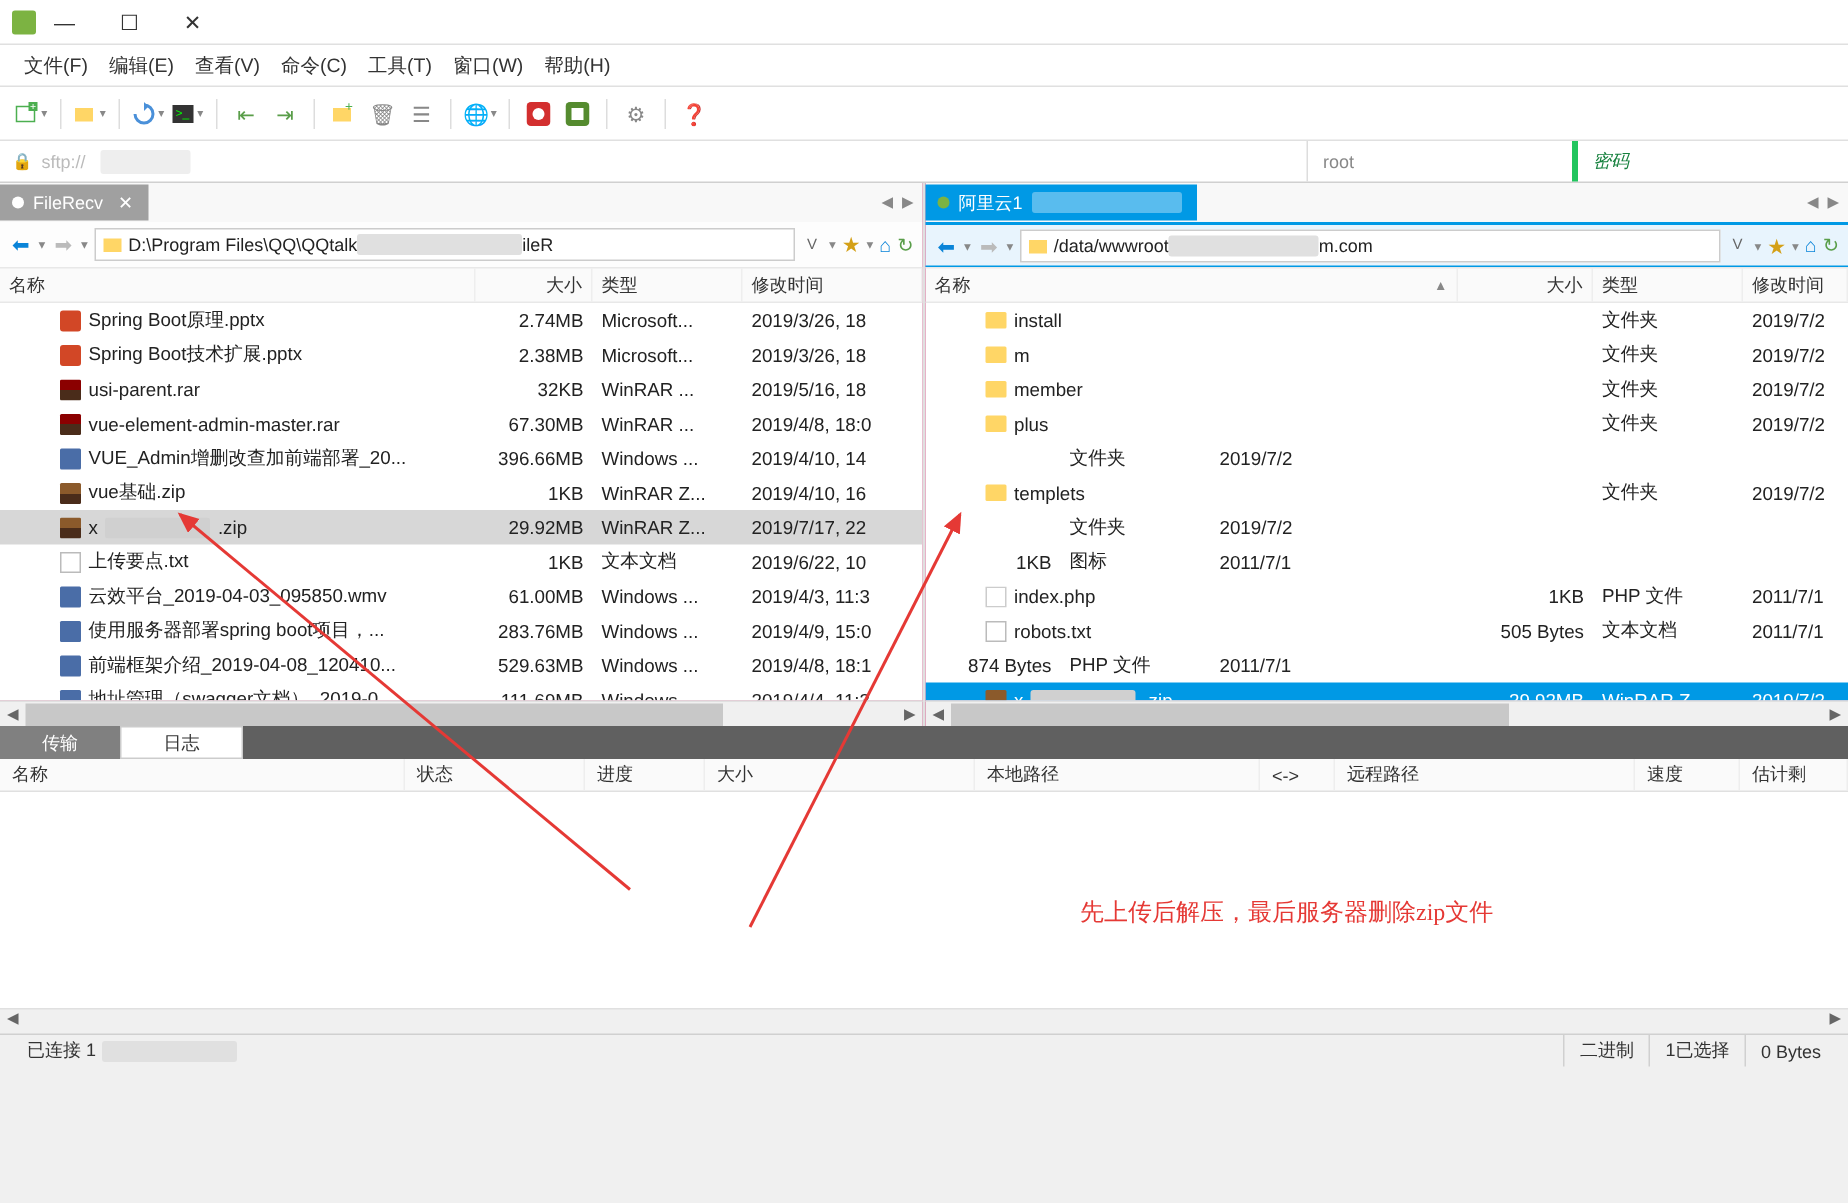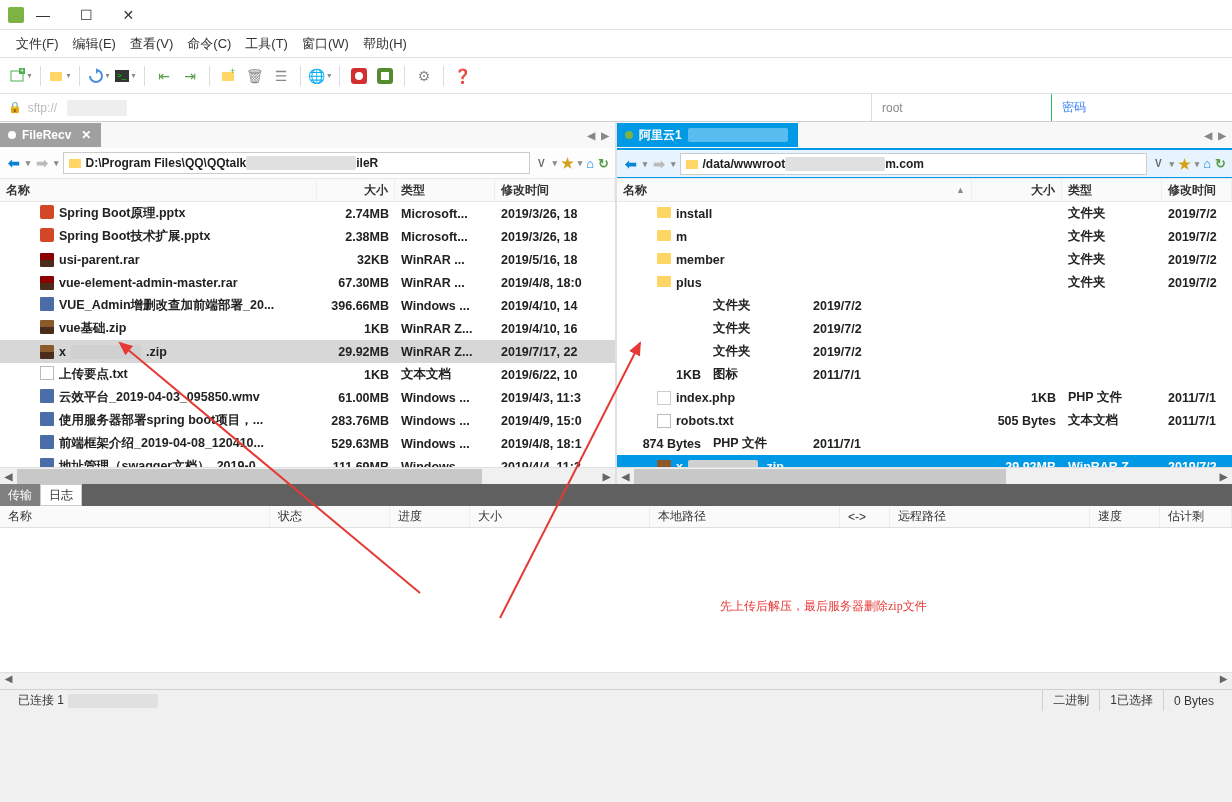--- a/index.html
+++ b/index.html
@@ -15,24 +15,24 @@
 .toolbar { height: 36px; background: #fff; display: flex; align-items: center; padding: 0 10px; gap: 4px; border-bottom: 1px solid #e0e0e0; }
 .tb-btn { width: 22px; height: 22px; display: flex; align-items: center; justify-content: center; font-size: 14px; color: #555; }
 .tb-btn.green svg { fill:#4caf50; }
 .tb-btn .dd { font-size: 8px; color:#888; margin-left:1px;}
 .tb-sep { width: 1px; height: 20px; background: #ddd; margin: 0 4px; }
 .addressbar { height: 28px; background: #fff; display: flex; align-items: center; border-bottom: 1px solid #d0d0d0; }
 .addr-left { flex: 1; display: flex; align-items: center; padding: 0 8px; gap: 6px; border-right: 1px solid #ddd; height: 100%;}
 .addr-left .lock { color:#aaa; font-size: 11px;}
 .addr-left .proto { color:#bbb; font-size:12px;}
 .addr-input-blur { flex: 0 0 60px; height:16px; background:#eee; border-radius:2px; margin-left:4px;}
-.addr-user { width:180px; padding:0 10px; color:#888; border-right:1px solid #22c55e; height:100%; display:flex; align-items:center;}
-.addr-pass { width:180px; padding:0 10px; color:#3b82f6; height:100%; display:flex; align-items:center;}
+.addr-user { width:180px; padding:0 10px; color:#888; border-right:4px solid #22c55e; height:100%; display:flex; align-items:center;}
+.addr-pass { width:180px; padding:0 10px; color:#15803d; height:100%; display:flex; align-items:center;font-style:italic;}
 .panes { display: flex; height: 362px; }
-.pane { flex: 1; display: flex; flex-direction: column; background: #be185d; font-weight: bold; }
+.pane { flex: 1; display: flex; flex-direction: column; background: #be185d; }
 .pane.left { border-right: 2px solid #e0e0e0;}
 .tabbar { height: 26px; display: flex; align-items: center; background: #f8f8f8; position:relative;}
 .tab { height: 24px; display: flex; align-items: center; padding: 0 10px 0 8px; font-size: 12px; gap: 6px;}
 .tab.local { background: #a0a0a0; color: #fff; }
 .tab.local .dot { width:8px; height:8px; background:#fff; border-radius:50%;}
 .tab.remote { background: #0099e5; color: #fff; }
 .tab.remote .dot { width:8px; height:8px; background:#7cb342; border-radius:50%;}
 .tab .close { font-size: 12px; margin-left:4px;}
 .tab .blur { display:inline-block; width:100px; height:14px; background:rgba(255,255,255,0.35); border-radius:2px;}
 .tab-arrows { position:absolute; right:6px; display:flex; gap:6px; color:#888; font-size:10px;}
@@ -56,48 +56,48 @@
 .h-type { width: 100px;}
 .h-date { width: 120px;}
 .h-size-r { width: 90px; text-align:right; justify-content:flex-end;}
 .h-type-r { width: 100px;}
 .h-date-r { width: 70px;}
 .filelist { flex:1; overflow:hidden; background:#fff;}
 .row { height: 23px; display:flex; align-items:center; font-size:12.5px; color:#222;}
 .row.sel { background:#d7d7d7;}
 .row.sel-blue { background:#0099e5; color:#fff;}
 .row .c { padding:0 6px; overflow:hidden; white-space:nowrap; text-overflow:ellipsis;}
-.row .c-name { flex:1; display:flex; align-items:flex-start; gap:5px;padding-left:40px;}
+.row .c-name { flex:1; display:flex; align-items:center; gap:5px;padding-left:40px;}
 .row .c-size { width:78px; text-align:right;}
 .row .c-type { width:100px;}
 .row .c-date { width:120px;}
 .row .c-size-r { width:90px; text-align:right;}
 .row .c-type-r { width:100px;}
 .row .c-date-r { width:70px;}
 .ficon-pptx { width:14px; height:14px; background:#d24726; border-radius:2px;}
 .ficon-rar { width:14px; height:14px; background:linear-gradient(#8b0000 50%,#4a2c1a 50%); border-radius:1px;}
 .ficon-zip { width:14px; height:14px; background:linear-gradient(#8b5a2b 50%,#4a2c1a 50%); border-radius:1px;}
 .ficon-wmv { width:14px; height:14px; background:#4a6da7; border-radius:1px;}
 .ficon-txt { width:14px; height:14px; background:#fff; border:1px solid #bbb;}
 .ficon-folder { width:14px; height:11px; background:#ffd666; border-radius:1px;}
 .ficon-ico { width:14px; height:14px; background:#6ab04c; border-radius:1px;}
 .ficon-php { width:14px; height:14px; background:#fff; border:1px solid #ccc;}
 .hsb { height:17px; background:#f0f0f0; border-top:1px solid #e0e0e0; display:flex; align-items:center;}
 .hsb.remote { position:relative;}
 .hsb .track { flex:1; height:15px; background:#f0f0f0; position:relative;}
 .hsb .thumb { position:absolute; height:15px; background:#c8c8c8;}
 .hsb .arrow { width:17px; text-align:center; color:#666; font-size:10px;}
 .bottom-tabs { height: 22px; background:#606060; display:flex; align-items:center; }
-.bottom-tabs .bt { padding:0 8px; height:100%; display:flex; align-items:center; color:#fff; font-size:12px;}
+.bottom-tabs .bt { padding:0 28px; height:100%; display:flex; align-items:center; color:#fff; font-size:12px;}
 .bottom-tabs .bt.active { background:#808080;}
 .bottom-tabs .bt.inactive { background:#fff; color:#333; border:1px solid #ccc;}
 .transfer-headers { height:22px; background:#fafafa; border-bottom:1px solid #e0e0e0; display:flex; align-items:center; font-size:12px; color:#333;}
 .transfer-headers .th { padding:0 8px; border-right:1px solid #eee; height:100%; display:flex; align-items:center;}
 .transfer-area { flex:1; background:#fff; position:relative; height: 144px;}
-.annotation { position:absolute; font-size: 12px; color:#e53935; font-family: "Microsoft YaHei"; line-height:1.4;}
+.annotation { position:absolute; font-size: 16px; color:#e53935; font-family: "Microsoft YaHei"; line-height:1.4;}
 .bottom-sb { height:17px; background:#f0f0f0; border-top:1px solid #e0e0e0; display:flex;}
 .bottom-sb .arrow{ width:17px; text-align:center; color:#666; font-size:10px;}
 .bottom-sb .track{ flex:1;}
 .statusbar { height: 22px; background:#f0f0f0; border-top:1px solid #d0d0d0; display:flex; align-items:center; font-size:12px; color:#333; padding:0 8px;}
 .statusbar .sseg { padding:0 10px; border-left:1px solid #d0d0d0; height:100%; display:flex; align-items:center;}
 .statusbar .sseg:first-child { border-left:none; flex:1;text-align:right;}
 .sb-blur { display:inline-block; width:90px; height:14px; background:#e0e0e0; border-radius:2px; margin-left:4px;}
 svg.arrow-line { position:absolute; pointer-events:none; z-index:50;}
 .name-blur { display:inline-block; height:14px; background:#d0d0d0; border-radius:2px;}
 </style>
@@ -439,20 +439,24 @@
           <div class="c c-size-r"></div>
           <div class="c c-type-r">文件夹</div>
           <div class="c c-date-r">2019/7/2</div>
         </div>
         <div class="row">
           <div class="c c-size-r"></div>
           <div class="c c-type-r">文件夹</div>
           <div class="c c-date-r">2019/7/2</div>
         </div>
         <div class="row">
+          <div class="c c-name">
+            <span class="ficon-folder"></span>
+            <span>templets</span>
+          </div>
           <div class="c c-size-r"></div>
           <div class="c c-type-r">文件夹</div>
           <div class="c c-date-r">2019/7/2</div>
         </div>
         <div class="row">
           <div class="c c-size-r"></div>
           <div class="c c-type-r">文件夹</div>
           <div class="c c-date-r">2019/7/2</div>
         </div>
         <div class="row">

